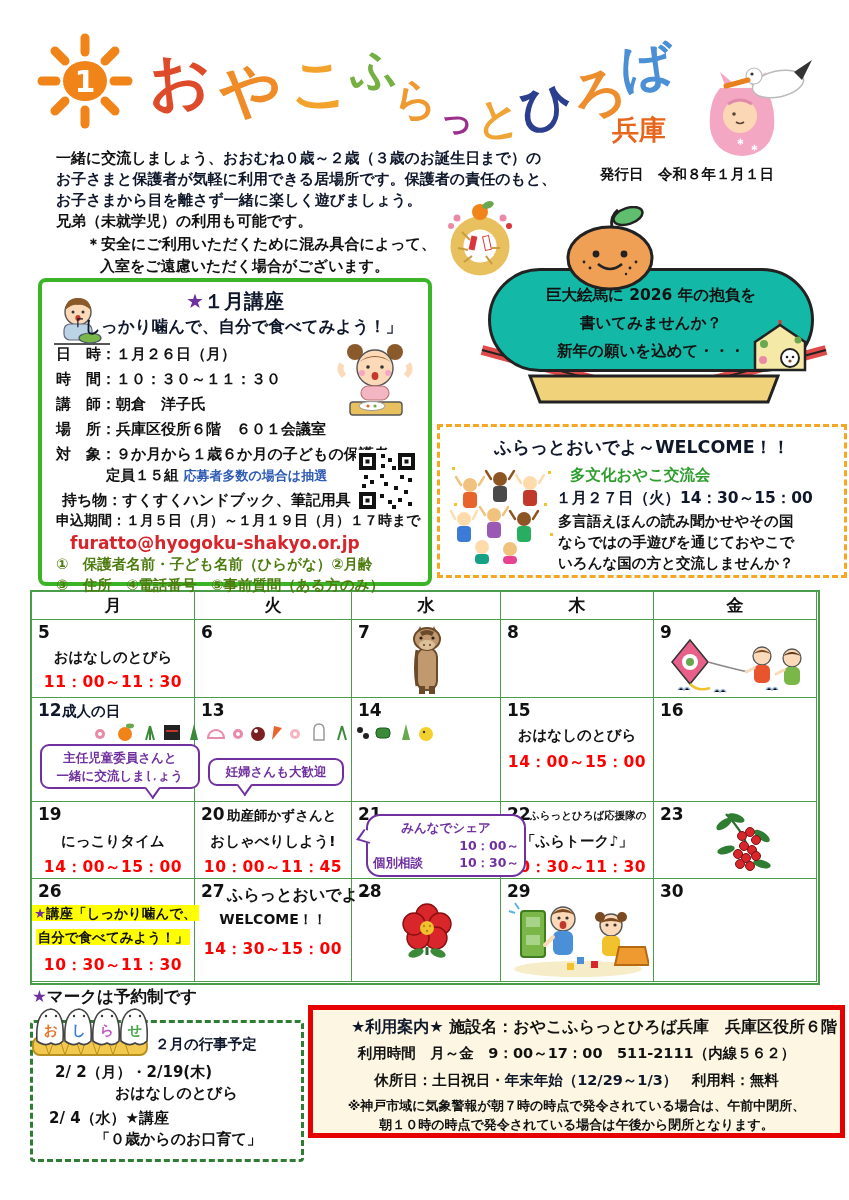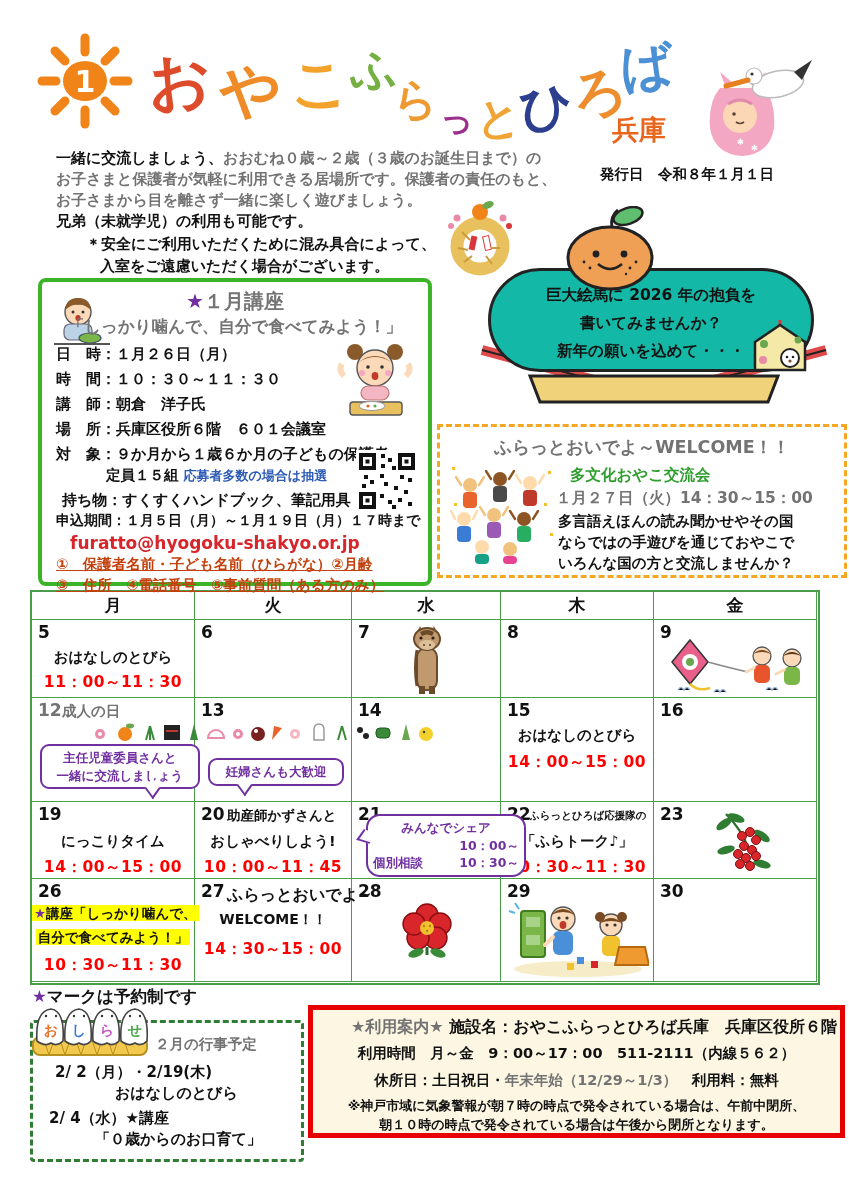--- a/index.html
+++ b/index.html
@@ -1,21 +1,21 @@
 <!DOCTYPE html>
 <html><head>
 <meta charset="utf-8">
 <style>
   html,body{margin:0;padding:0;background:#fff;}
   .page{position:relative;width:849px;height:1200px;background:#fff;overflow:hidden;
         font-family:"DejaVu Sans",sans-serif;font-weight:700;color:#111;}
   .abs{position:absolute;}
-  .red{color:#737373;}
+  .red{color:#0f172a;}
   .blue{color:#2e5bb5;}
-  .navy{color:#c2410c;text-decoration:underline;}
+  .navy{color:#4d7c0f;}
   .purple{color:#7030a0;}
   .green-txt{color:#2f9e2f;}
   .orange-txt{color:#e8651c;}
   .hl{background:#ffff00;padding:0 2px;}
   .title-letter{position:absolute;font-weight:800;line-height:1;}
   .title-letter:nth-of-type(1){left:148px;top:50px;font-size:62px;transform:rotate(-4deg);}
   .title-letter:nth-of-type(2){left:220px;top:60px;font-size:60px;transform:rotate(4deg);}
   .title-letter:nth-of-type(3){left:290px;top:54px;font-size:58px;transform:rotate(-3deg);}
   .title-letter:nth-of-type(4){left:352px;top:46px;font-size:46px;transform:rotate(6deg);}
   .title-letter:nth-of-type(5){left:394px;top:78px;font-size:44px;transform:rotate(8deg);}

